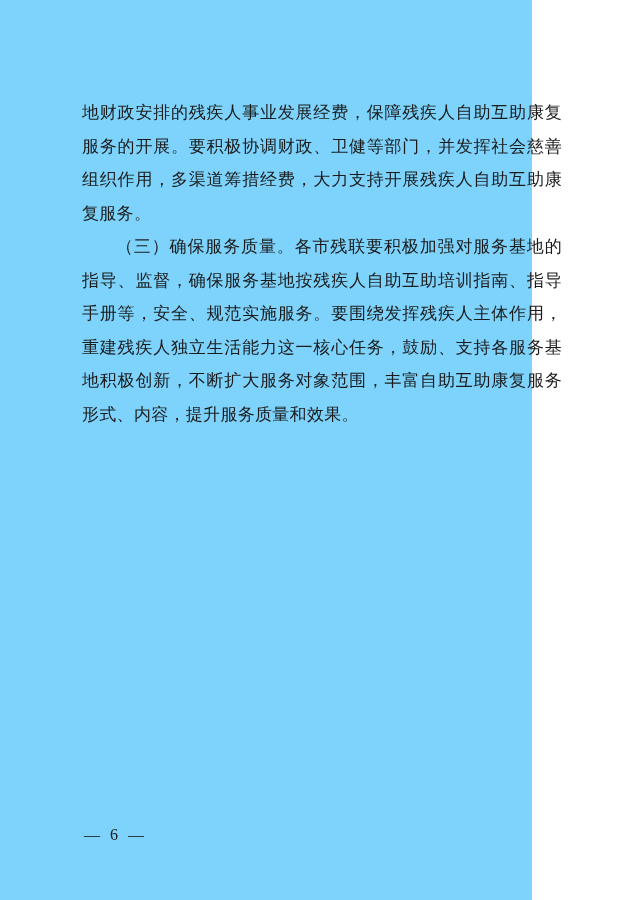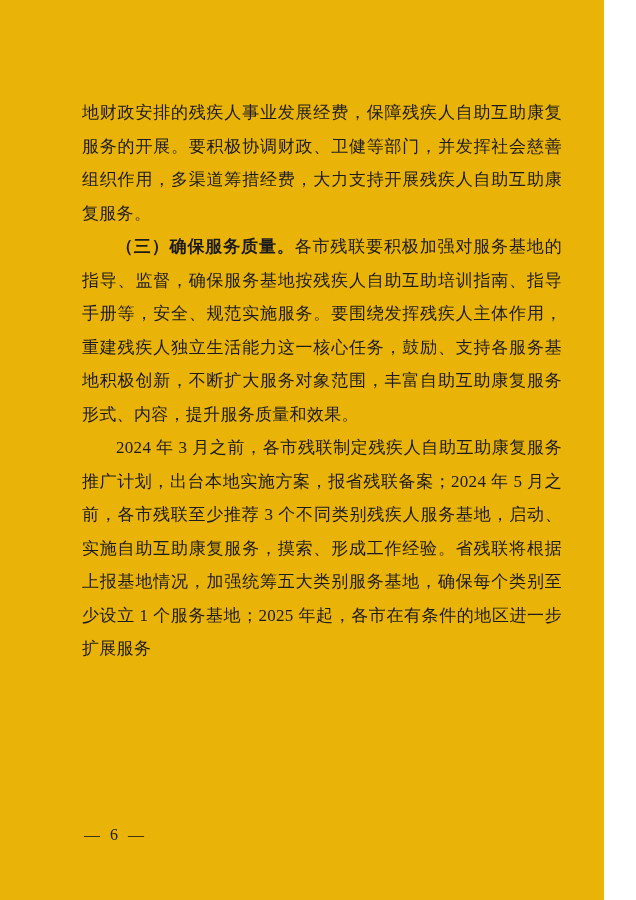--- a/index.html
+++ b/index.html
@@ -11,23 +11,23 @@
     height: 900px;
     position: relative;
     overflow: hidden;
     background: #ffffff;
     font-family: "Liberation Serif", "DejaVu Serif", serif;
   }
   .page {
     position: absolute;
     left: 0;
     top: 0;
-    width: 604px;
+    width: 532px;
     height: 900px;
-    background: #eab308;
+    background: #7dd3fc;
   }
   .doc-body {
     position: absolute;
     left: 82px;
     top: 96px;
     width: 480px;
     font-size: 17px;
     line-height: 33.5px;
     color: #1b1b1b;
     text-align: justify;
@@ -37,35 +37,34 @@
   .para {
     margin: 0;
     padding: 0;
     text-align: justify;
     text-align-last: left;
   }
   .para.indent {
     text-indent: 2em;
   }
   .run.bold {
-    font-weight: bold;
+    font-weight: normal;
   }
   .page-number {
     position: absolute;
     left: 84px;
     top: 824px;
     font-size: 16px;
     line-height: 22px;
     color: #1b1b1b;
     letter-spacing: 3px;
   }
 </style>
 </head>
 <body>
 
 <div class="page">
   <div class="doc-body">
       <p class="para"><span class="run">地财政安排的残疾人事业发展经费，保障残疾人自助互助康复服务的开展。要积极协调财政、卫健等部门，并发挥社会慈善组织作用，多渠道筹措经费，大力支持开展残疾人自助互助康复服务。</span></p>
       <p class="para indent"><span class="run bold">（三）确保服务质量。</span><span class="run">各市残联要积极加强对服务基地的指导、监督，确保服务基地按残疾人自助互助培训指南、指导手册等，安全、规范实施服务。要围绕发挥残疾人主体作用，重建残疾人独立生活能力这一核心任务，鼓励、支持各服务基地积极创新，不断扩大服务对象范围，丰富自助互助康复服务形式、内容，提升服务质量和效果。</span></p>
-      <p class="para indent"><span class="run">2024 年 3 月之前，各市残联制定残疾人自助互助康复服务推广计划，出台本地实施方案，报省残联备案；2024 年 5 月之前，各市残联至少推荐 3 个不同类别残疾人服务基地，启动、实施自助互助康复服务，摸索、形成工作经验。省残联将根据上报基地情况，加强统筹五大类别服务基地，确保每个类别至少设立 1 个服务基地；2025 年起，各市在有条件的地区进一步扩展服务</span></p>
     </div>
   <div class="page-number">— 6 —</div>
 </div>
 
 </body></html>

